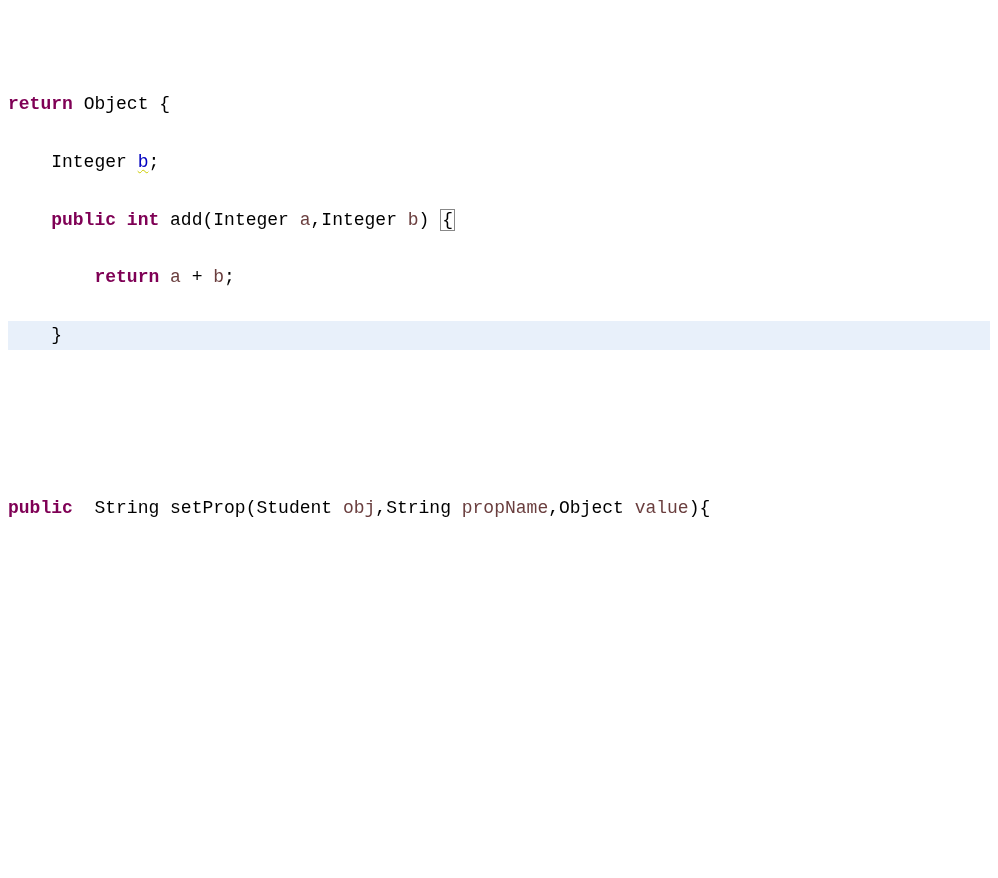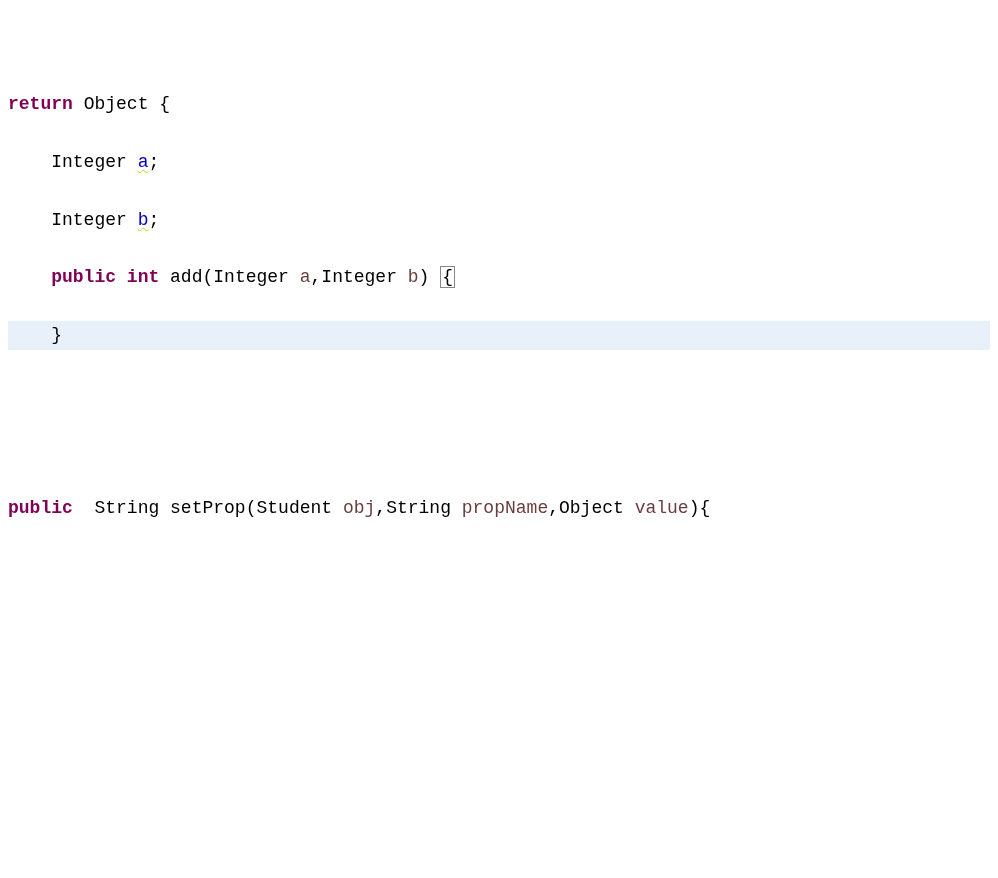--- a/index.html
+++ b/index.html
@@ -38,23 +38,23 @@
     border: 1px solid #888;
     padding: 0 1px;
   }
 </style>
 </head>
 <body>
 
 <div class="code-container">
 <span class="line"> </span>
 <span class="line"><span class="kw">return</span> <span class="black">Object</span> <span class="black">{</span></span>
-<span class="line">    <span class="black">Integer</span> <span class="field underline-wavy">a</span><span class="black">;</span></span>
 <span class="line">    <span class="black">Integer</span> <span class="field underline-wavy">b</span><span class="black">;</span></span>
 <span class="line">    <span class="kw">public</span> <span class="kw">int</span> <span class="black">add</span><span class="black">(</span><span class="black">Integer</span> <span class="param">a</span><span class="black">,</span><span class="black">Integer</span> <span class="param">b</span><span class="black">)</span> <span class="black box">{</span></span>
+<span class="line">        <span class="kw">return</span> <span class="param">a</span> <span class="black">+</span> <span class="param">b</span><span class="black">;</span></span>
 <span class="highlight-line">    <span class="black">}</span></span>
 <span class="line"> </span>
 <span class="line"> </span>
 <span class="line"><span class="kw">public</span>  <span class="black">String</span> <span class="black">setProp</span><span class="black">(</span><span class="black">Student</span> <span class="param">obj</span><span class="black">,</span><span class="black">String</span> <span class="param">propName</span><span class="black">,</span><span class="black">Object</span> <span class="param">value</span><span class="black">)</span><span class="black">{</span></span>
 <span class="line"> </span>
 
 
 
 
 

